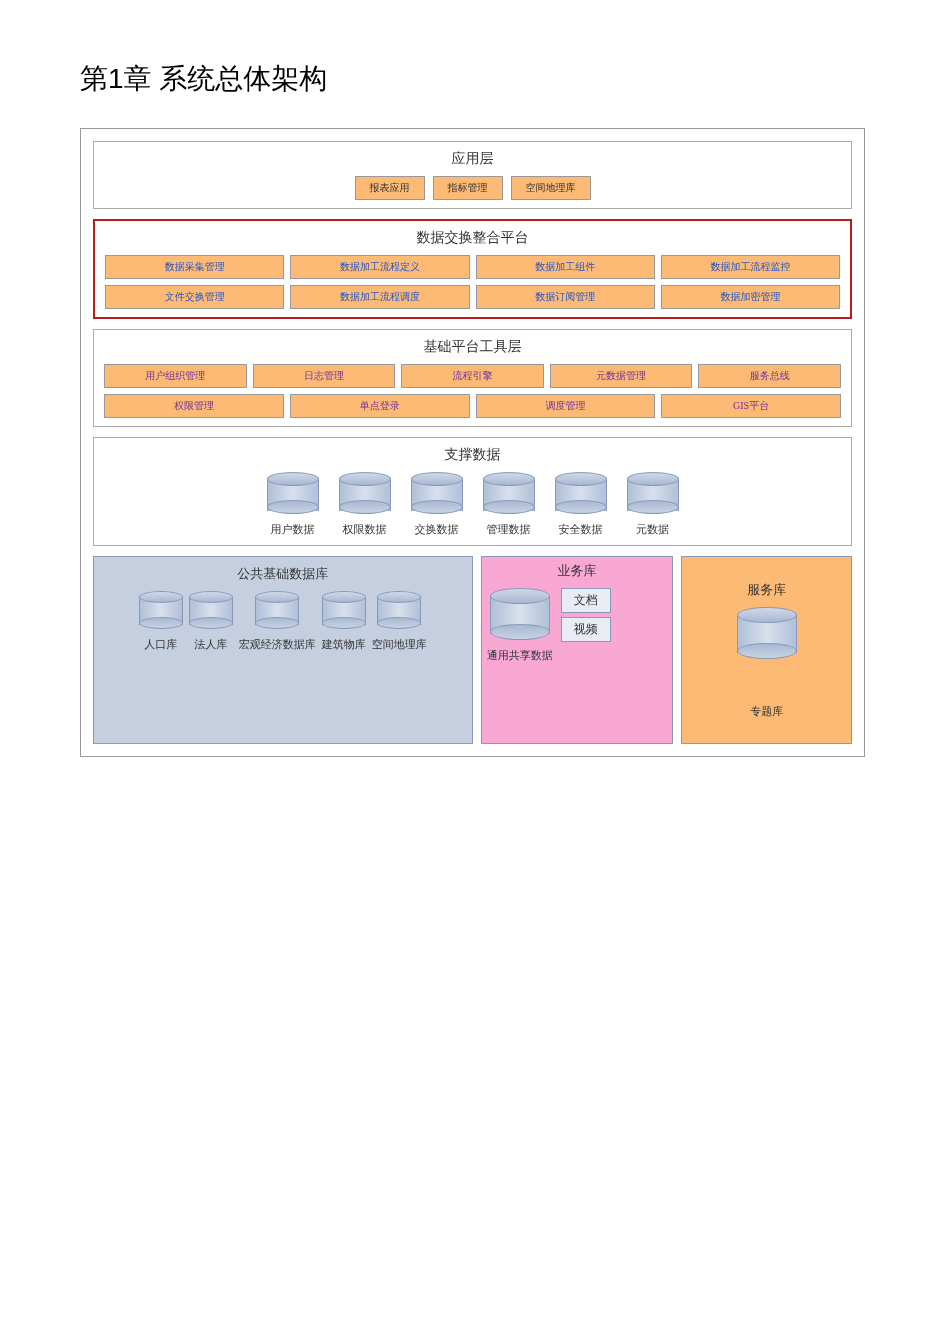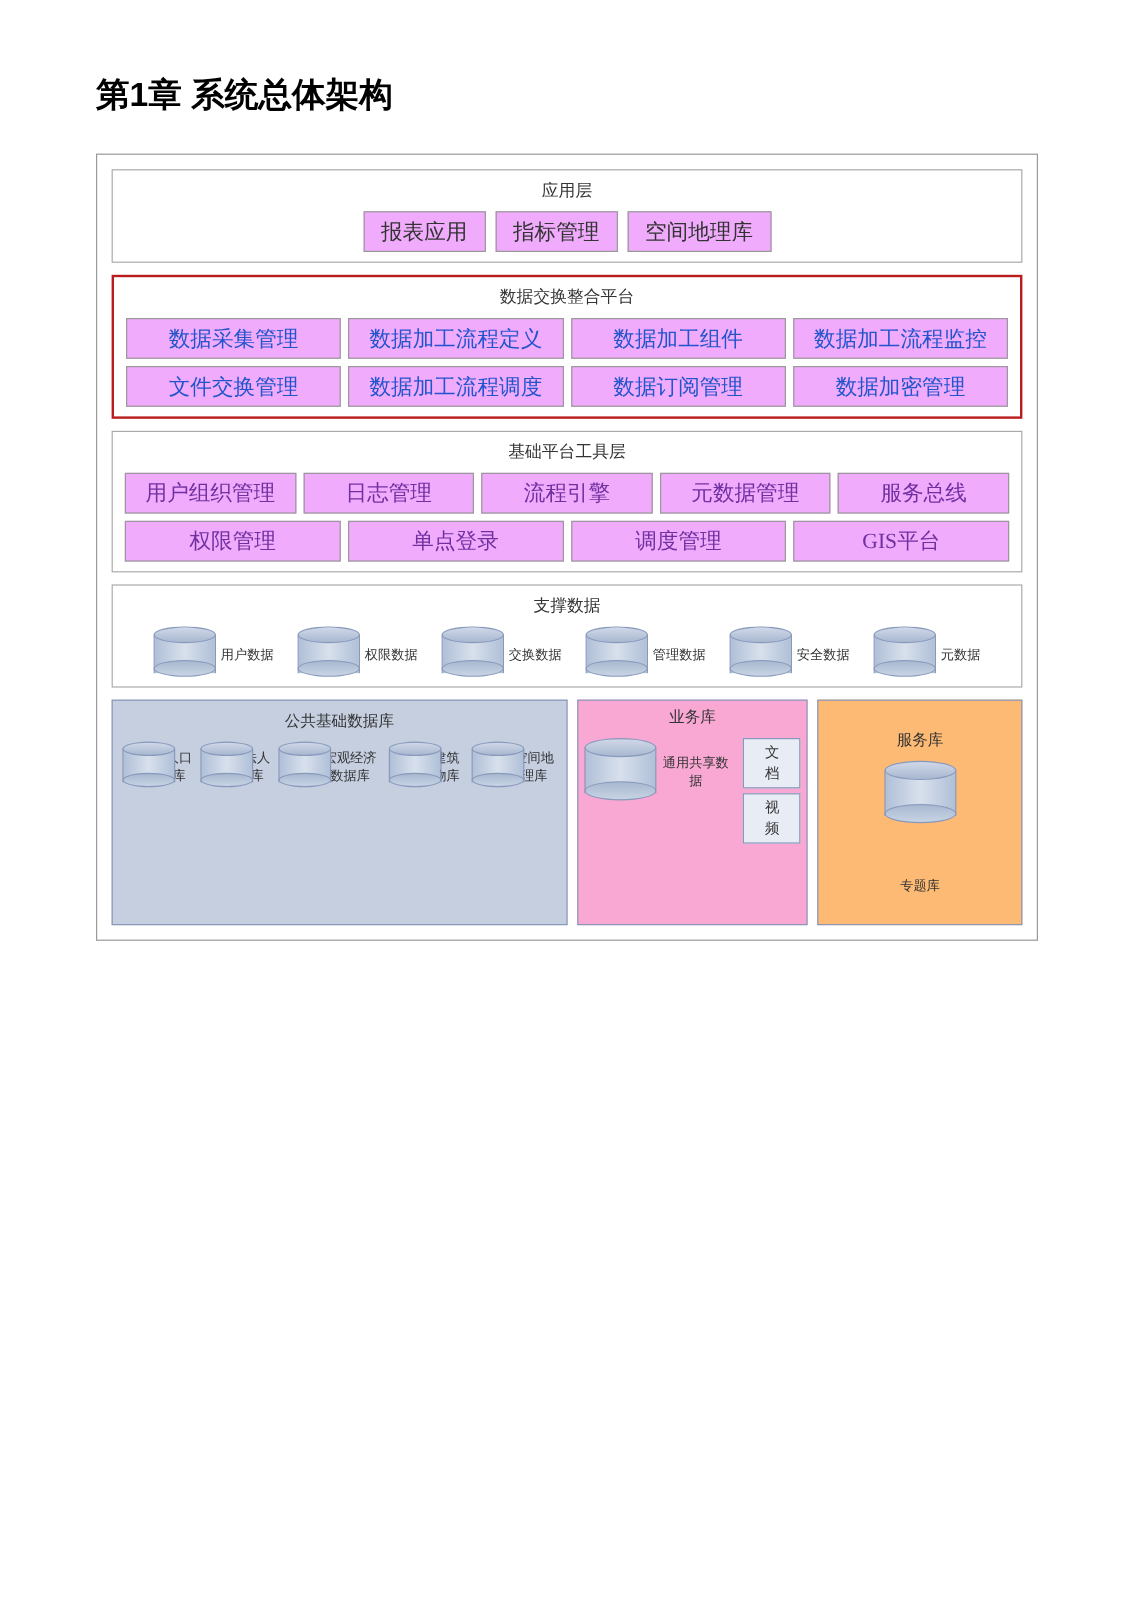--- a/index.html
+++ b/index.html
@@ -7,21 +7,21 @@
       background: #fff;
       font-family: "SimSun", "宋体", serif;
       width: 945px;
       min-height: 1337px;
       padding: 60px 80px;
       color: #333;
     }
 
     h1 {
       font-size: 28px;
-      font-weight: bold;
+      font-weight: normal;
       margin-bottom: 30px;
       color: #000;
       font-family: "SimHei", "黑体", sans-serif;
     }
 
     .diagram-container {
       border: 1px solid #999;
       padding: 12px;
       display: flex;
       flex-direction: column;
@@ -47,22 +47,22 @@
       display: flex;
       flex-wrap: wrap;
       gap: 8px;
       align-items: center;
       justify-content: center;
     }
 
     .item-box {
       border: 1px solid #999;
       padding: 4px 14px;
-      font-size: 18px;
-      background: #f0abfc;
+      font-size: 10px;
+      background: #fdba74;
     }
 
     .item-box.blue-text {
       color: #2255cc;
     }
 
     .item-box.purple-text {
       color: #7030a0;
     }
 
@@ -88,21 +88,21 @@
     .support-items {
       display: flex;
       justify-content: center;
       align-items: flex-end;
       gap: 20px;
       margin-top: 4px;
     }
 
     .db-item {
       display: flex;
-      flex-direction: row;
+      flex-direction: column;
       align-items: center;
       gap: 4px;
       font-size: 12px;
       color: #333;
     }
 
     
     .cylinder {
       width: 52px;
       height: 42px;

